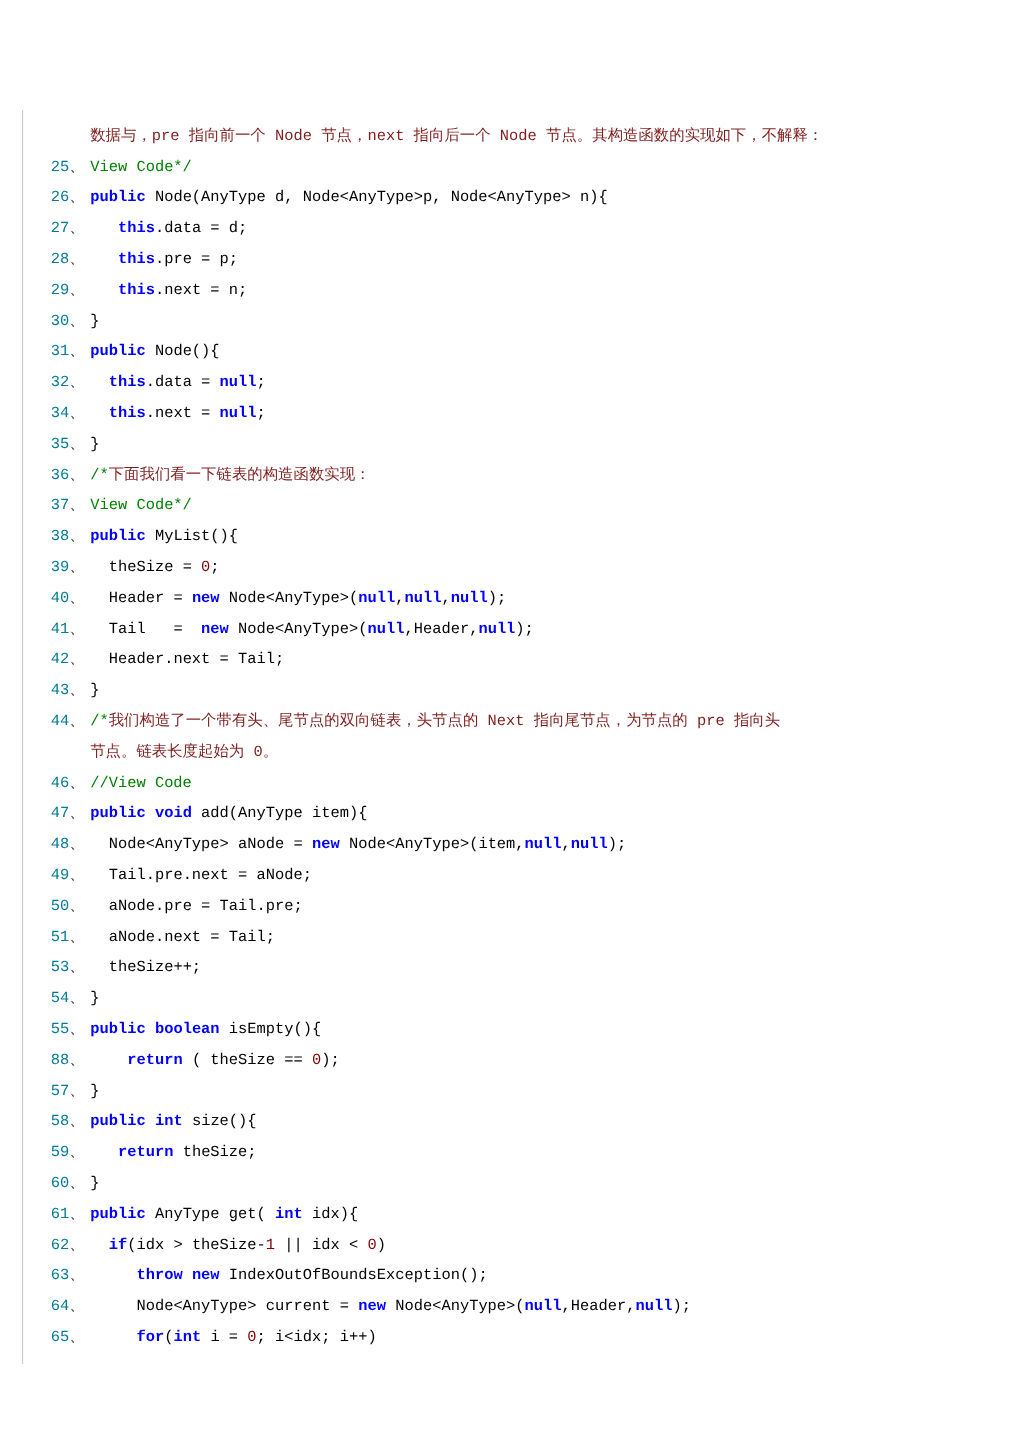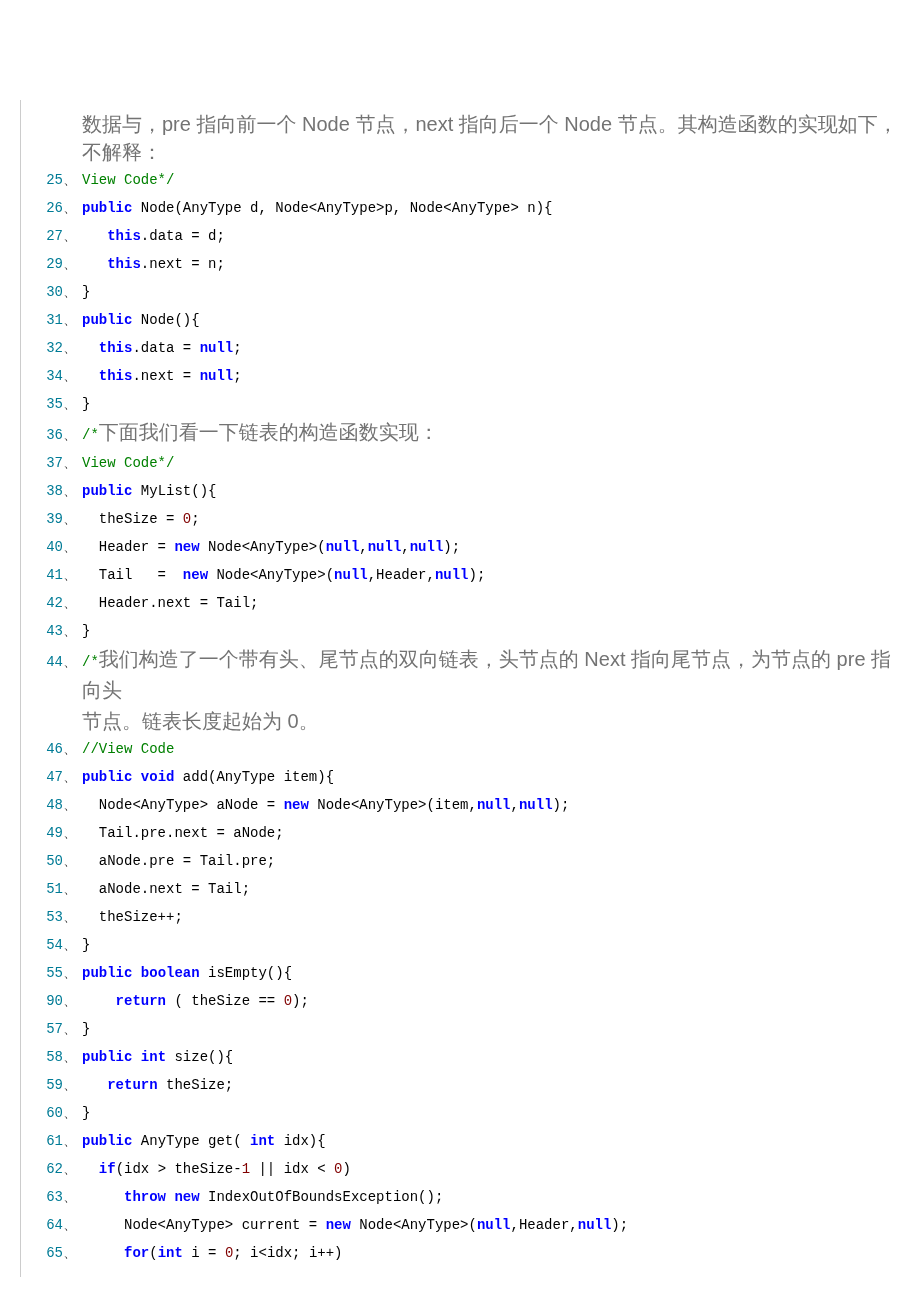--- a/index.html
+++ b/index.html
@@ -45,37 +45,38 @@
     flex: 1;
   }
   .wrap-line {
     padding-left: 41px;
     white-space: pre-wrap;
     word-break: break-all;
     font-family: inherit;
   }
   .cmt { color: #008000; text-align: center; }
   .cmt-cn {
-    color: #737373;
-    font-family: Liberation Sans, sans-serif;
-    font-size: 20px;
+    color: #7f1d1d;
+    font-family: Liberation Mono, monospace;
+    font-size: 14px;
   }
   .kw { color: #0000ff; font-weight: bold; font-family: Liberation Mono, monospace; }
   .num { color: #800000; }
   .plain { color: #000000; }
 </style>
 </head>
 <body>
 
 <div class="page">
   <div class="code-block" id="code-block">
       <div class="wrap-line cmt-cn">数据与，pre 指向前一个 Node 节点，next 指向后一个 Node 节点。其构造函数的实现如下，不解释：</div>
       <div class="line"><span class="gutter"><span>25</span><span class="sep">、</span></span><span class="content"><span class="cmt">View Code*/</span></span></div>
       <div class="line"><span class="gutter"><span>26</span><span class="sep">、</span></span><span class="content"><span class="kw">public</span><span class="plain"> Node(AnyType d, Node&lt;AnyType&gt;p, Node&lt;AnyType&gt; n){</span></span></div>
       <div class="line"><span class="gutter"><span>27</span><span class="sep">、</span></span><span class="content"><span class="plain">   </span><span class="kw">this</span><span class="plain">.data = d;</span></span></div>
+      <div class="line"><span class="gutter"><span>28</span><span class="sep">、</span></span><span class="content"><span class="plain">   </span><span class="kw">this</span><span class="plain">.pre = p;</span></span></div>
       <div class="line"><span class="gutter"><span>29</span><span class="sep">、</span></span><span class="content"><span class="plain">   </span><span class="kw">this</span><span class="plain">.next = n;</span></span></div>
       <div class="line"><span class="gutter"><span>30</span><span class="sep">、</span></span><span class="content"><span class="plain">}</span></span></div>
       <div class="line"><span class="gutter"><span>31</span><span class="sep">、</span></span><span class="content"><span class="kw">public</span><span class="plain"> Node(){</span></span></div>
       <div class="line"><span class="gutter"><span>32</span><span class="sep">、</span></span><span class="content"><span class="plain">  </span><span class="kw">this</span><span class="plain">.data = </span><span class="kw">null</span><span class="plain">;</span></span></div>
       <div class="line"><span class="gutter"><span>34</span><span class="sep">、</span></span><span class="content"><span class="plain">  </span><span class="kw">this</span><span class="plain">.next = </span><span class="kw">null</span><span class="plain">;</span></span></div>
       <div class="line"><span class="gutter"><span>35</span><span class="sep">、</span></span><span class="content"><span class="plain">}</span></span></div>
       <div class="line"><span class="gutter"><span>36</span><span class="sep">、</span></span><span class="content"><span class="cmt">/*</span><span class="cmt-cn">下面我们看一下链表的构造函数实现：</span></span></div>
       <div class="line"><span class="gutter"><span>37</span><span class="sep">、</span></span><span class="content"><span class="cmt">View Code*/</span></span></div>
       <div class="line"><span class="gutter"><span>38</span><span class="sep">、</span></span><span class="content"><span class="kw">public</span><span class="plain"> MyList(){</span></span></div>
       <div class="line"><span class="gutter"><span>39</span><span class="sep">、</span></span><span class="content"><span class="plain">  theSize = </span><span class="num">0</span><span class="plain">;</span></span></div>
@@ -87,21 +88,21 @@
       <div class="wrap-line cmt-cn">节点。链表长度起始为 0。</div>
       <div class="line"><span class="gutter"><span>46</span><span class="sep">、</span></span><span class="content"><span class="cmt">//View Code</span></span></div>
       <div class="line"><span class="gutter"><span>47</span><span class="sep">、</span></span><span class="content"><span class="kw">public</span><span class="plain"> </span><span class="kw">void</span><span class="plain"> add(AnyType item){</span></span></div>
       <div class="line"><span class="gutter"><span>48</span><span class="sep">、</span></span><span class="content"><span class="plain">  Node&lt;AnyType&gt; aNode = </span><span class="kw">new</span><span class="plain"> Node&lt;AnyType&gt;(item,</span><span class="kw">null</span><span class="plain">,</span><span class="kw">null</span><span class="plain">);</span></span></div>
       <div class="line"><span class="gutter"><span>49</span><span class="sep">、</span></span><span class="content"><span class="plain">  Tail.pre.next = aNode;</span></span></div>
       <div class="line"><span class="gutter"><span>50</span><span class="sep">、</span></span><span class="content"><span class="plain">  aNode.pre = Tail.pre;</span></span></div>
       <div class="line"><span class="gutter"><span>51</span><span class="sep">、</span></span><span class="content"><span class="plain">  aNode.next = Tail;</span></span></div>
       <div class="line"><span class="gutter"><span>53</span><span class="sep">、</span></span><span class="content"><span class="plain">  theSize++;</span></span></div>
       <div class="line"><span class="gutter"><span>54</span><span class="sep">、</span></span><span class="content"><span class="plain">}</span></span></div>
       <div class="line"><span class="gutter"><span>55</span><span class="sep">、</span></span><span class="content"><span class="kw">public</span><span class="plain"> </span><span class="kw">boolean</span><span class="plain"> isEmpty(){</span></span></div>
-      <div class="line"><span class="gutter"><span>90</span><span class="sep">、</span></span><span class="content"><span class="plain">    </span><span class="kw">return</span><span class="plain"> ( theSize == </span><span class="num">0</span><span class="plain">);</span></span></div>
+      <div class="line"><span class="gutter"><span>88</span><span class="sep">、</span></span><span class="content"><span class="plain">    </span><span class="kw">return</span><span class="plain"> ( theSize == </span><span class="num">0</span><span class="plain">);</span></span></div>
       <div class="line"><span class="gutter"><span>57</span><span class="sep">、</span></span><span class="content"><span class="plain">}</span></span></div>
       <div class="line"><span class="gutter"><span>58</span><span class="sep">、</span></span><span class="content"><span class="kw">public</span><span class="plain"> </span><span class="kw">int</span><span class="plain"> size(){</span></span></div>
       <div class="line"><span class="gutter"><span>59</span><span class="sep">、</span></span><span class="content"><span class="plain">   </span><span class="kw">return</span><span class="plain"> theSize;</span></span></div>
       <div class="line"><span class="gutter"><span>60</span><span class="sep">、</span></span><span class="content"><span class="plain">}</span></span></div>
       <div class="line"><span class="gutter"><span>61</span><span class="sep">、</span></span><span class="content"><span class="kw">public</span><span class="plain"> AnyType get( </span><span class="kw">int</span><span class="plain"> idx){</span></span></div>
       <div class="line"><span class="gutter"><span>62</span><span class="sep">、</span></span><span class="content"><span class="plain">  </span><span class="kw">if</span><span class="plain">(idx &gt; theSize-</span><span class="num">1</span><span class="plain"> || idx &lt; </span><span class="num">0</span><span class="plain">)</span></span></div>
       <div class="line"><span class="gutter"><span>63</span><span class="sep">、</span></span><span class="content"><span class="plain">     </span><span class="kw">throw</span><span class="plain"> </span><span class="kw">new</span><span class="plain"> IndexOutOfBoundsException();</span></span></div>
       <div class="line"><span class="gutter"><span>64</span><span class="sep">、</span></span><span class="content"><span class="plain">     Node&lt;AnyType&gt; current = </span><span class="kw">new</span><span class="plain"> Node&lt;AnyType&gt;(</span><span class="kw">null</span><span class="plain">,Header,</span><span class="kw">null</span><span class="plain">);</span></span></div>
       <div class="line"><span class="gutter"><span>65</span><span class="sep">、</span></span><span class="content"><span class="plain">     </span><span class="kw">for</span><span class="plain">(</span><span class="kw">int</span><span class="plain"> i = </span><span class="num">0</span><span class="plain">; i&lt;idx; i++)</span></span></div>
     </div>

